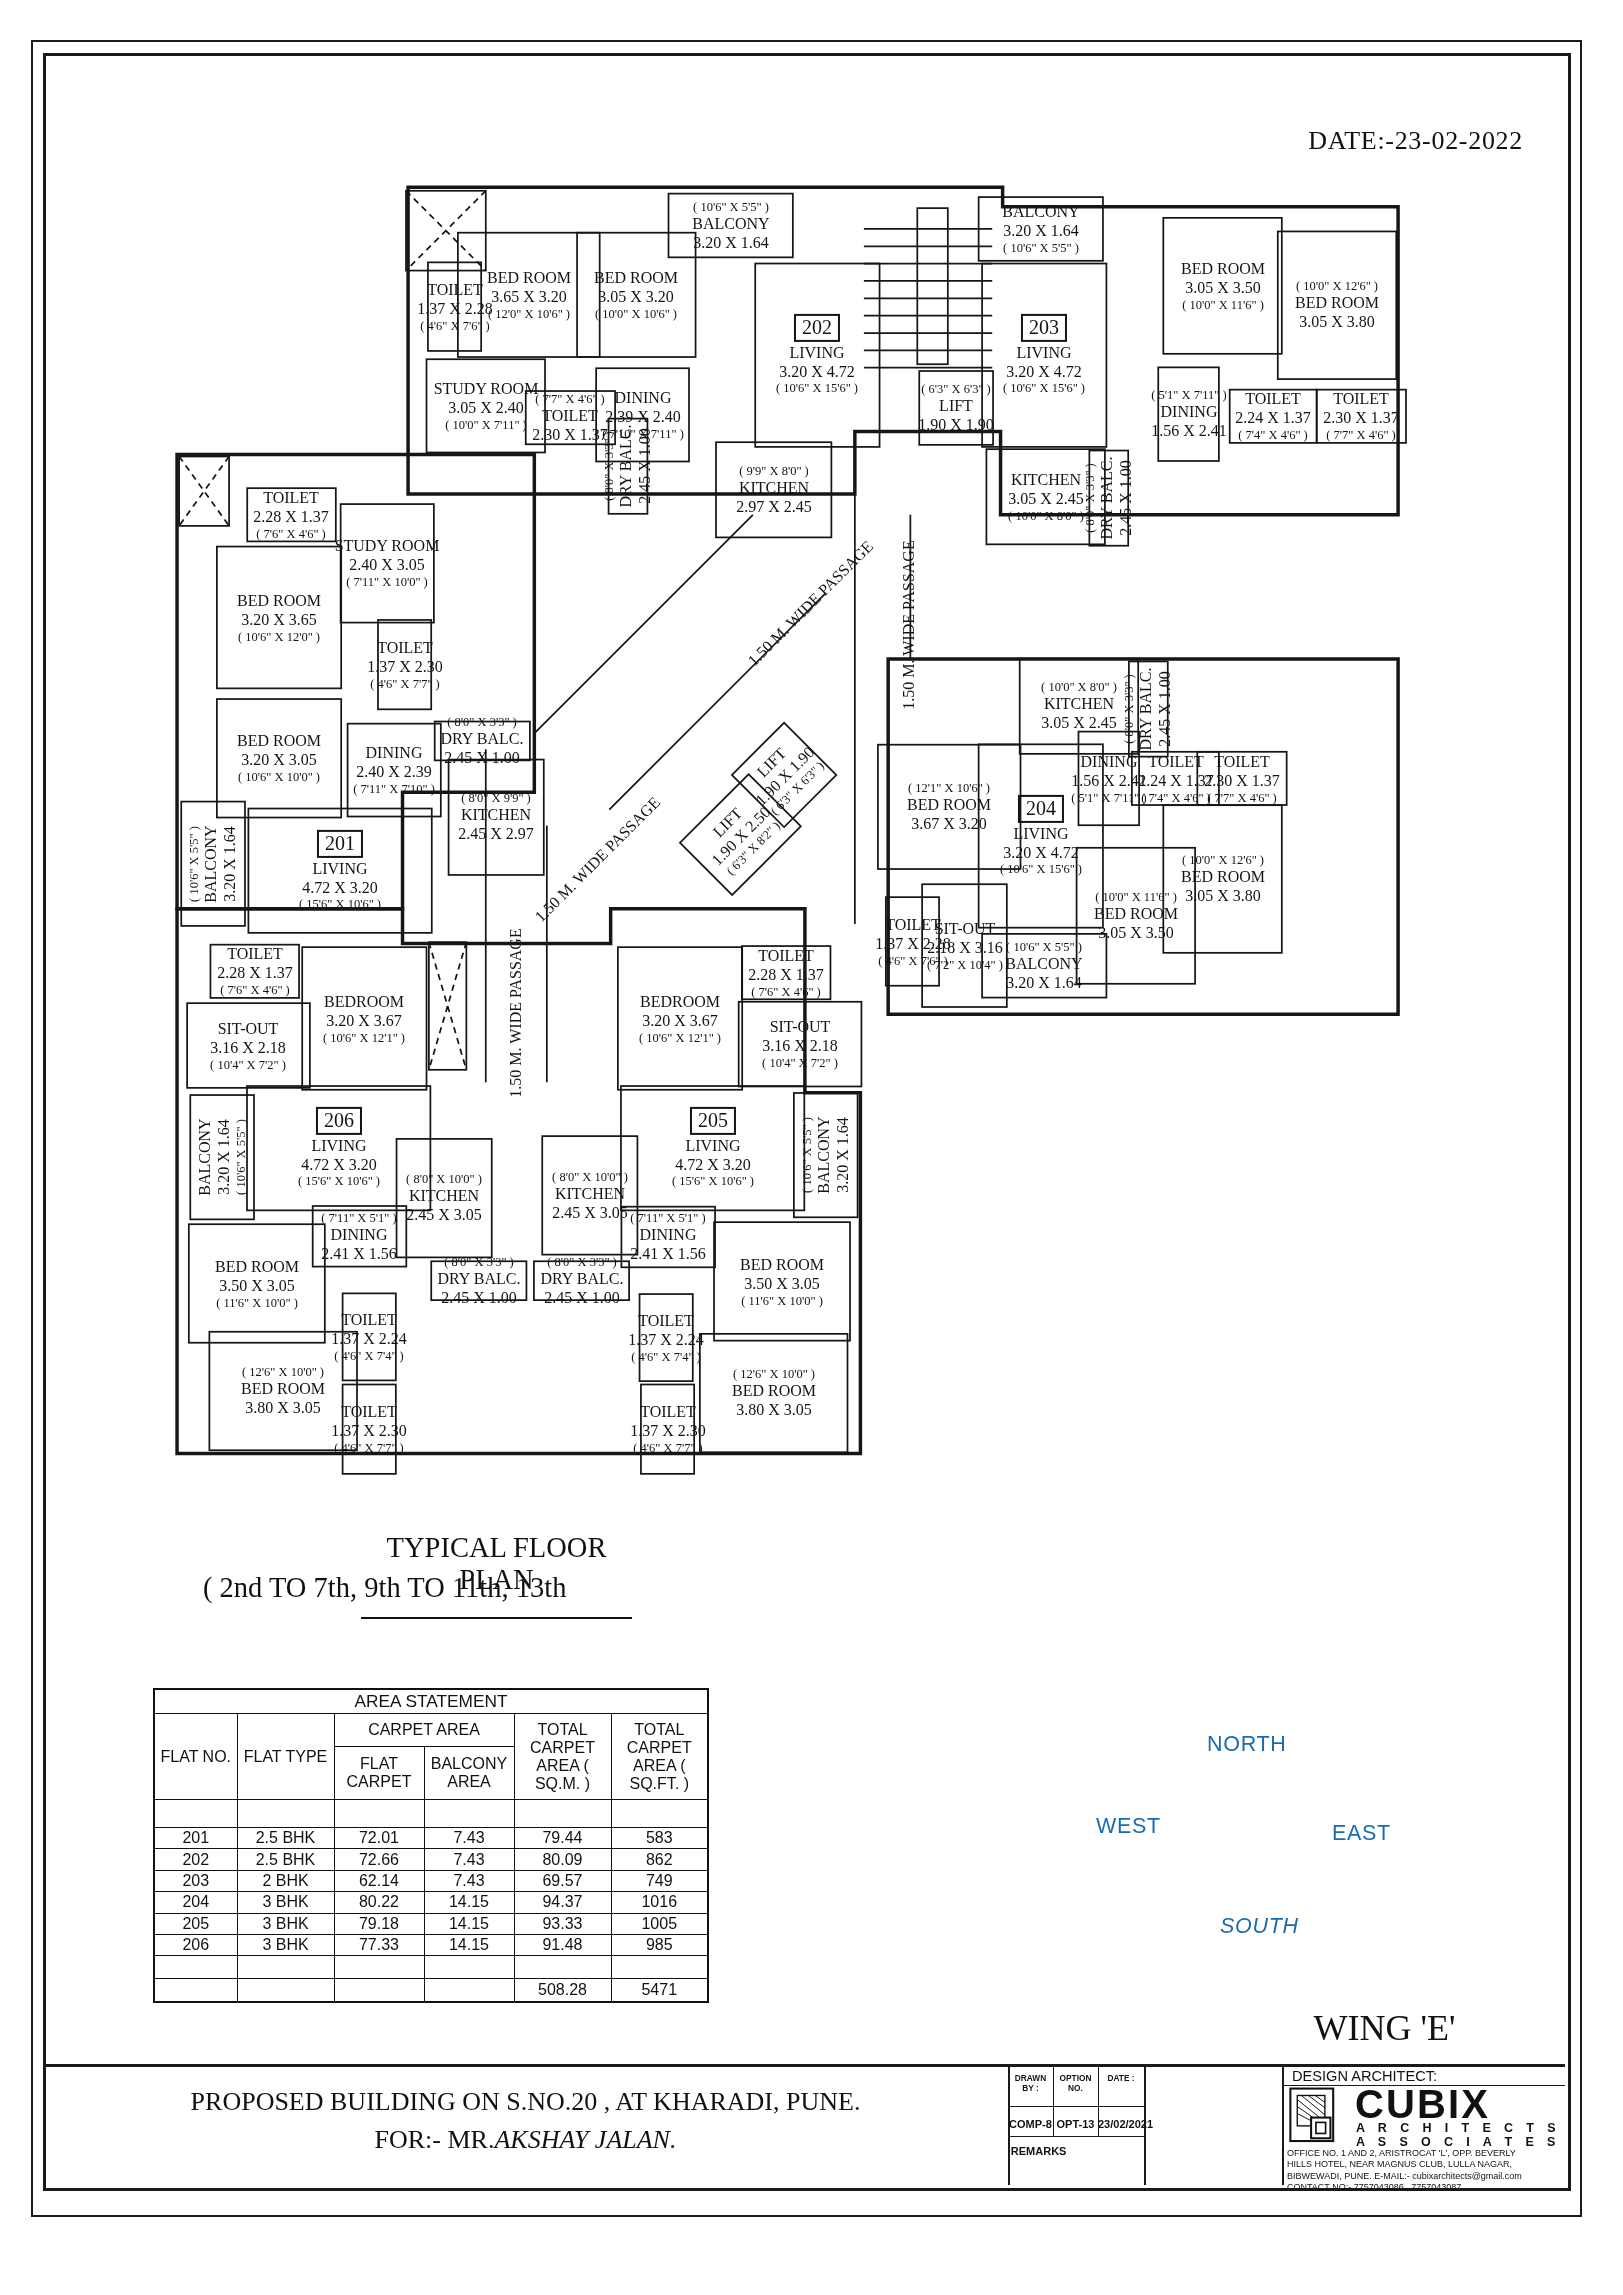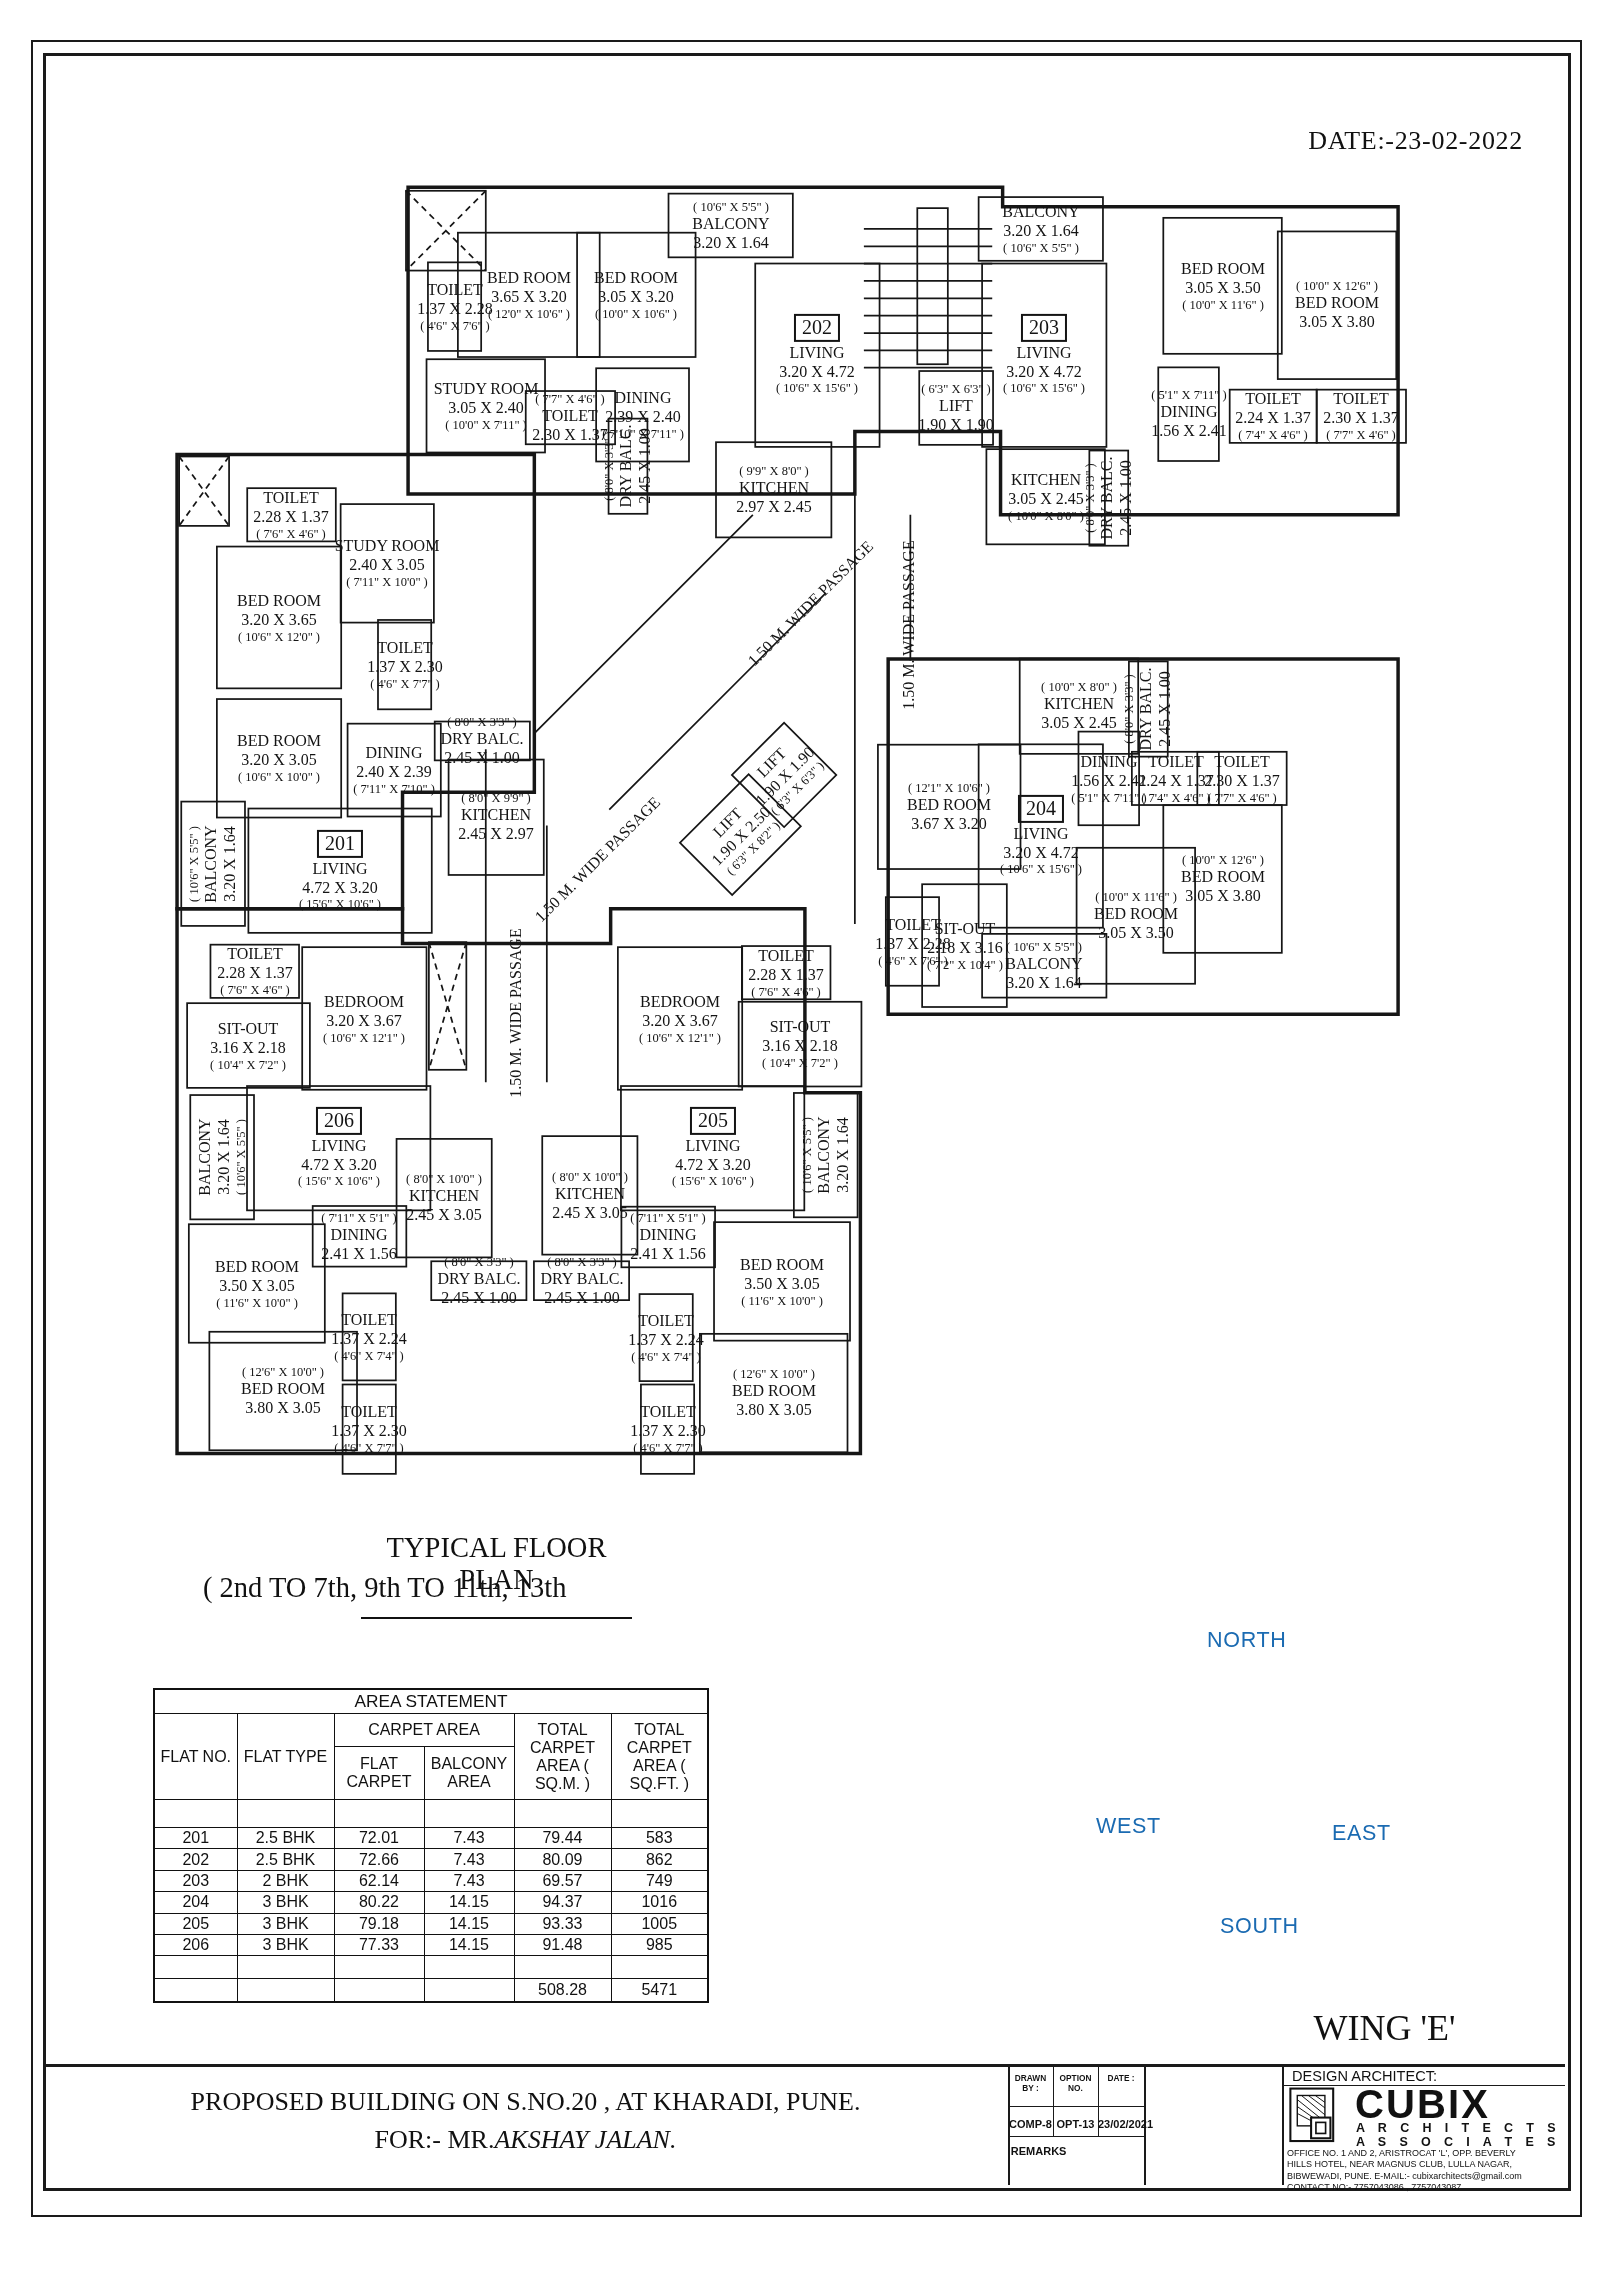--- a/index.html
+++ b/index.html
@@ -521,24 +521,24 @@
       <div class="rl-main">1.37 X 2.30</div>
       <div class="rl-small">( 4'6" X 7'7" )</div>
     </div>
   </div>
 
 <div class="abs" id="date-label">DATE:-23-02-2022</div>
 <div class="abs" id="plan-title-1">TYPICAL FLOOR PLAN</div>
 <div class="abs" id="plan-title-2">( 2nd TO 7th, 9th TO 11th, 13th</div>
 <div class="abs" id="wing-label">WING 'E'</div>
 
-<div class="abs compass" style="left:1207px;top:1628px;">NORTH</div>
+<div class="abs compass" style="left:1207px;top:1732px;">NORTH</div>
 <div class="abs compass" style="left:1096px;top:1814px;">WEST</div>
 <div class="abs compass" style="left:1332px;top:1821px;">EAST</div>
-<div class="abs compass" style="left:1220px;top:1914px;">SOUTH</div>
+<div class="abs compass" style="left:1220px;top:1914px;font-style:italic;">SOUTH</div>
 
 <div class="abs" id="area-table-wrap">
   <table class="area">
     <colgroup>
         <col style="width:83px">
         <col style="width:97px">
         <col style="width:90px">
         <col style="width:90px">
         <col style="width:97px">
         <col style="width:97px">

